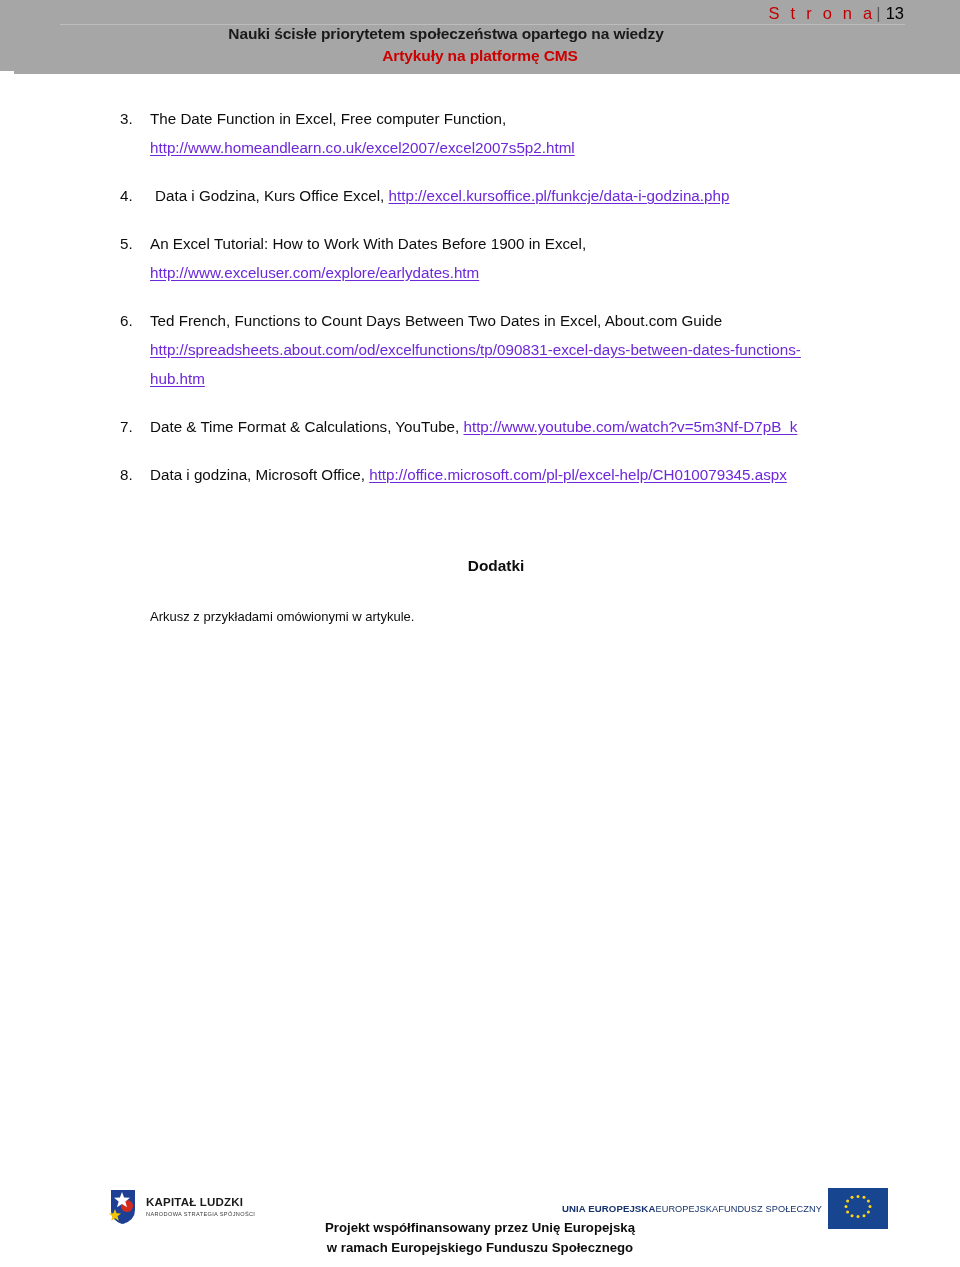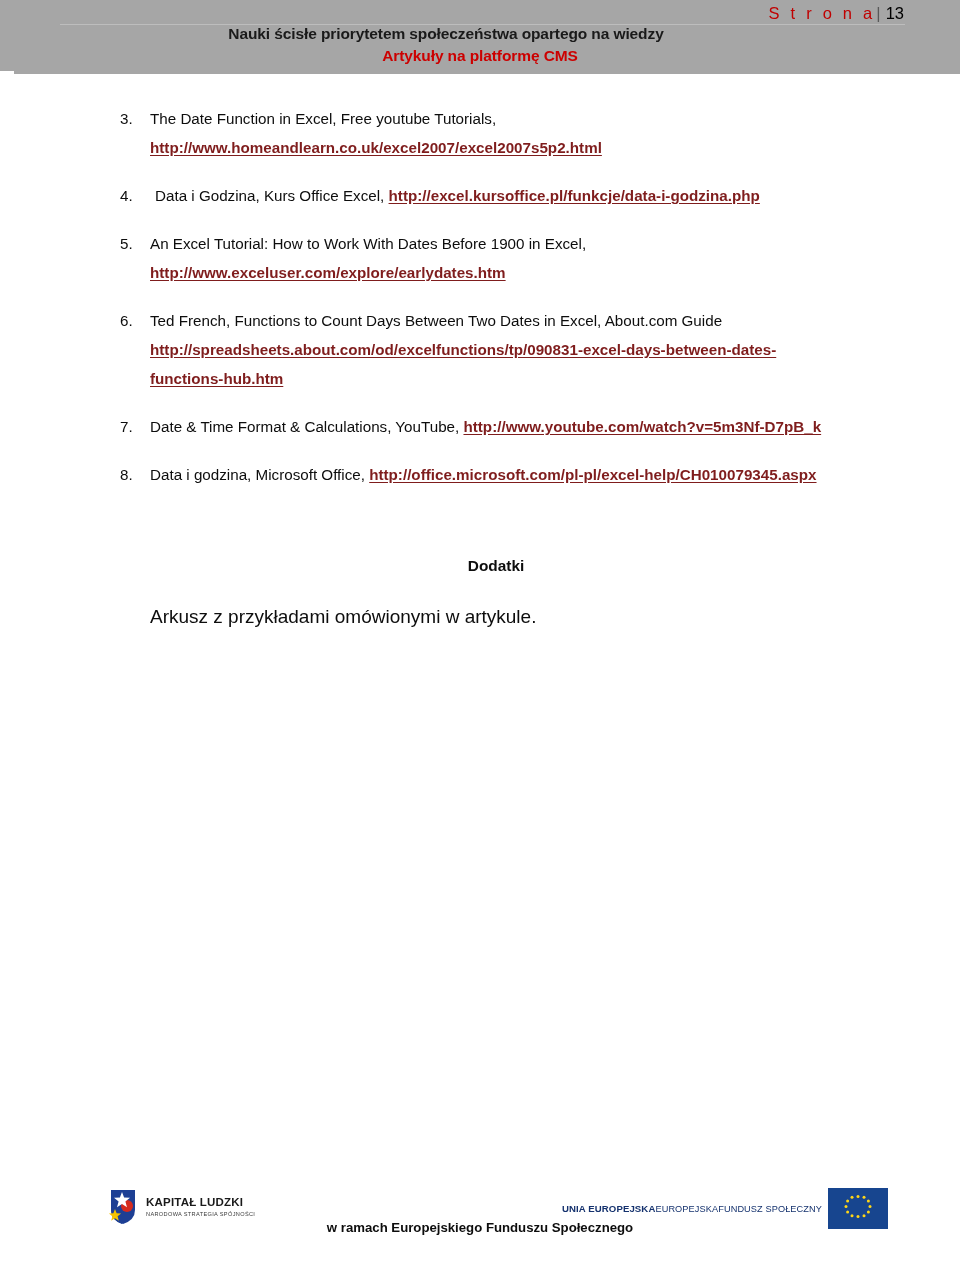--- a/index.html
+++ b/index.html
@@ -114,44 +114,43 @@
     width: 24px;
     text-align: left;
     font-size: 15.2px;
     line-height: 29px;
     color: #0d0d0d;
   }
   .ref-item.indent-extra {
     padding-left: 155px;
   }
   a.ref-link {
-    color: #7f1d1d;
+    color: #6d28d9;
     text-decoration: underline;
     text-underline-offset: 2px;
-    font-weight: bold;
   }
 
   
   .dodatki-heading {
     position: absolute;
     left: 0;
     top: 557px;
     width: 960px;
     text-align: center;
     font-size: 15.4px;
     font-weight: bold;
     color: #0d0d0d;
     padding-left: 32px;
     box-sizing: border-box;
   }
   .dodatki-text {
     position: absolute;
     left: 150px;
     top: 602px;
-    font-size: 19px;
+    font-size: 13px;
     line-height: 29px;
     color: #0d0d0d;
   }
 
   
   .footer {
     position: absolute;
     left: 0;
     top: 1180px;
     width: 960px;
@@ -248,21 +247,21 @@
 
 <div class="header-rule"></div>
 
 <div class="header-title-1">Nauki ścisłe priorytetem społeczeństwa opartego na wiedzy</div>
 <div class="header-title-2">Artykuły na platformę CMS</div>
 
 <div class="content">
   <ol class="ref-list">
 
     <li class="ref-item">
-      <span class="ref-num">3.</span><span>The Date Function in Excel, Free youtube Tutorials, </span><a class="ref-link" href="#">http://www.homeandlearn.co.uk/excel2007/excel2007s5p2.html</a>
+      <span class="ref-num">3.</span><span>The Date Function in Excel, Free computer Function, </span><a class="ref-link" href="#">http://www.homeandlearn.co.uk/excel2007/excel2007s5p2.html</a>
     </li>
 
     <li class="ref-item indent-extra">
       <span class="ref-num">4.</span><span> Data i Godzina, Kurs Office Excel, </span><a class="ref-link" href="#">http://excel.kursoffice.pl/funkcje/data-i-godzina.php</a>
     </li>
 
     <li class="ref-item">
       <span class="ref-num">5.</span><span>An Excel Tutorial: How to Work With Dates Before 1900 in Excel, </span><a class="ref-link" href="#">http://www.exceluser.com/explore/earlydates.htm</a>
     </li>
 
@@ -296,20 +295,21 @@
         <path d="M10 21 l1.6 4.3 4.5 .2 -3.5 2.8 1.2 4.4 -3.8 -2.5 -3.8 2.5 1.2 -4.4 -3.5 -2.8 4.5 -.2 Z" fill="#f5c400"></path>
       </svg>
     </div>
     <div class="kl-text-wrap">
       <div class="kl-title">KAPITAŁ LUDZKI</div>
       <div class="kl-sub">NARODOWA STRATEGIA SPÓJNOŚCI</div>
     </div>
   </div>
 
   <div class="footer-center">
+    <div>Projekt współfinansowany przez Unię Europejską</div>
     <div>w ramach Europejskiego Funduszu Społecznego</div>
   </div>
 
   <div class="logo-eu">
     <div class="eu-text-wrap">
       <div class="eu-l1">UNIA EUROPEJSKA</div>
       <div class="eu-l2">EUROPEJSKA</div>
       <div class="eu-l3">FUNDUSZ SPOŁECZNY</div>
     </div>
     <div class="eu-flag">

